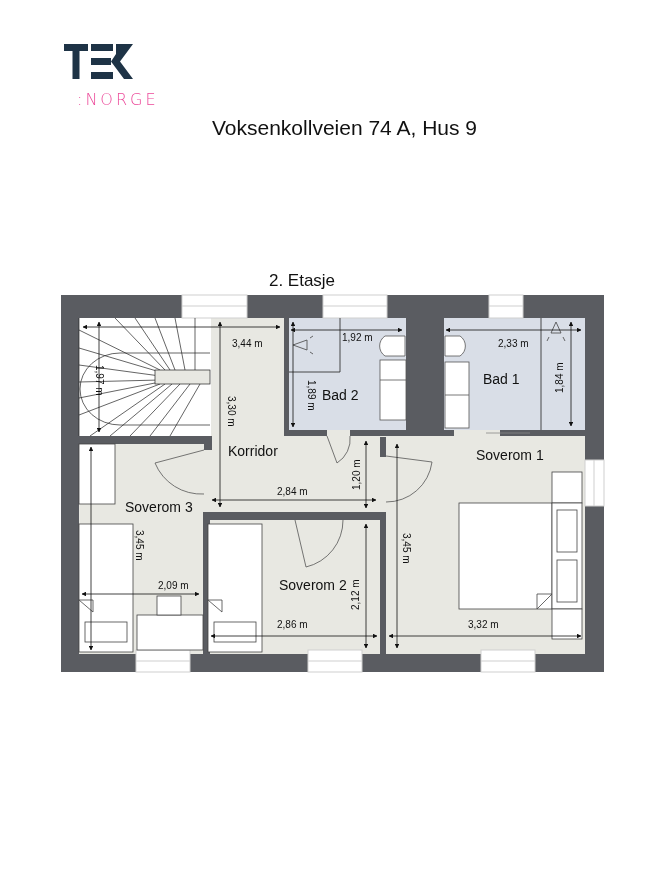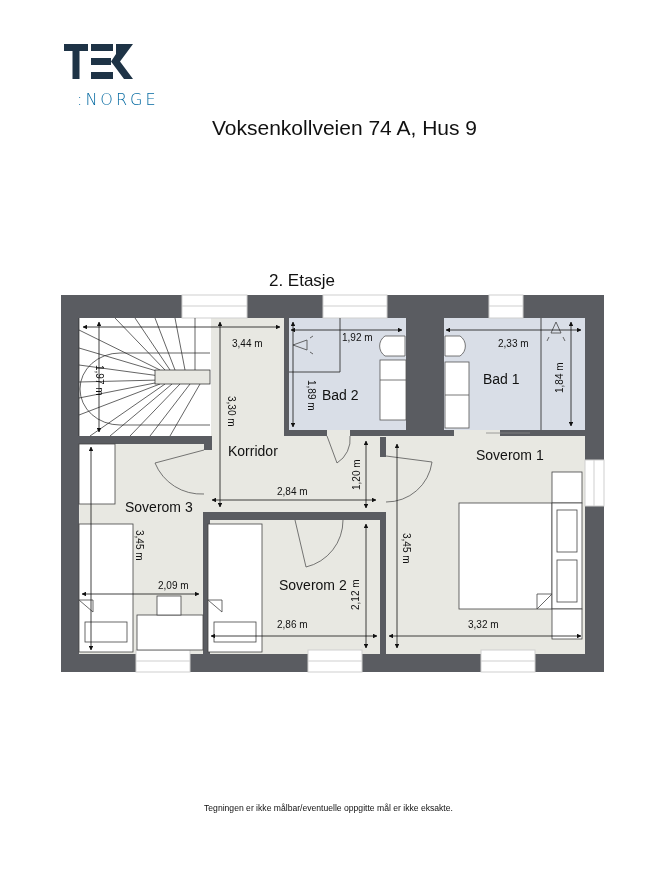--- a/index.html
+++ b/index.html
@@ -1,19 +1,19 @@
 <!DOCTYPE html>
 <html><head>
   <meta charset="utf-8">
   <style>
     html, body { margin: 0; padding: 0; background: #ffffff; }
     body { width: 657px; height: 883px; position: relative; overflow: hidden; font-family: "Liberation Sans", sans-serif; }
     .logo { position: absolute; left: 64px; top: 44px; width: 110px; height: 70px; }
     .logo-tek { position: absolute; left: 0; top: 0; }
-    .logo-norge { position: absolute; left: 13px; top: 46px; font-size: 16px; letter-spacing: 3px; color: #0369a1; font-family: "DejaVu Sans", sans-serif; font-weight: 300; }
+    .logo-norge { position: absolute; left: 13px; top: 46px; font-size: 16px; letter-spacing: 3px; color: #ec4899; font-family: "DejaVu Sans", sans-serif; font-weight: 300; }
     .title { position: absolute; left: 0; width: 657px; top: 116px; text-align: center; font-size: 21px; color: #111; padding-left: 16px; }
     .floor-label { position: absolute; left: 0; width: 598px; top: 271px; text-align: center; font-size: 17px; color: #111; padding-left: 6px; box-sizing: border-box; }
     .plan { position: absolute; left: 0; top: 0; }
     .disclaimer { position: absolute; left: 0; width: 657px; top: 803px; text-align: center; font-size: 8.6px; line-height: 10.4px; color: #111; height: 30px; overflow: hidden; }
     .disclaimer div { white-space: nowrap; }
     svg text { font-family: "Liberation Sans", sans-serif; }
   </style>
 </head>
 <body>
 
@@ -207,14 +207,13 @@
     <text transform="translate(136,530) rotate(90)">3,45 m</text>
     <text x="158" y="589">2,09 m</text>
     <text x="277" y="628">2,86 m</text>
     <text transform="translate(359,610) rotate(-90)">2,12 m</text>
     <text transform="translate(403,533) rotate(90)">3,45 m</text>
     <text x="468" y="628">3,32 m</text>
   </g>
 </svg>
 
 <div class="disclaimer">
-  <div>Tegningen er ikke målbar/eventuelle oppgitte mål er ikke eksakte.</div>
 </div>
 
 </body></html>

